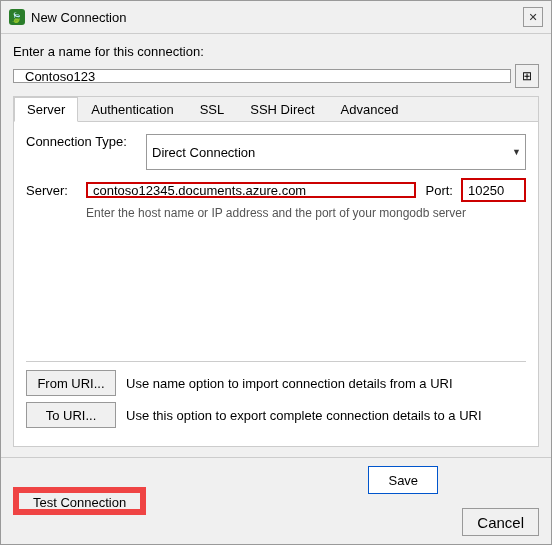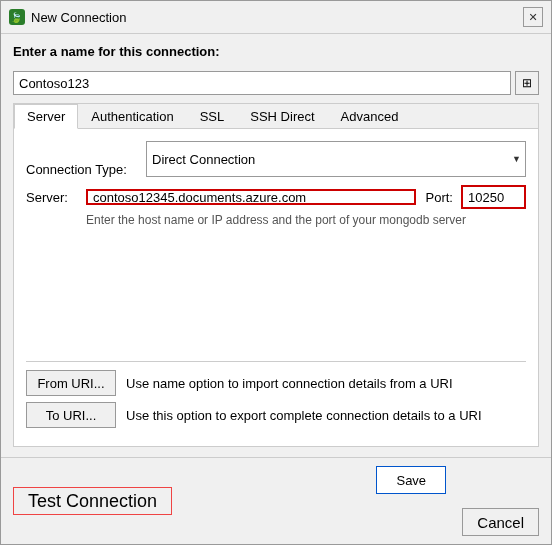--- a/index.html
+++ b/index.html
@@ -64,34 +64,34 @@
     }
     .dialog-body {
       padding: 10px 12px;
       flex: 1;
       display: flex;
       flex-direction: column;
     }
     .connection-name-label {
       font-size: 13px;
       color: #000;
-      margin-bottom: 12px;
-      font-weight: bold;
+      margin-bottom: 5px;
+      font-weight: normal;
     }
     .name-row {
       display: flex;
       align-items: center;
       gap: 4px;
       margin-bottom: 8px;
     }
     .name-input {
       flex: 1;
-      height: 24px;
-      border: 1px solid #999;
-      padding: 2px 5px;
+      height: 14px;
+      border: 1px solid #999;
+      padding: 2px 11px;
       font-size: 13px;
       outline: none;
       background: white;
     }
     .icon-btn {
       width: 24px;
       height: 24px;
       border: 1px solid #999;
       background: #f0f0f0;
       cursor: pointer;
@@ -132,21 +132,21 @@
     }
     .tab-content {
       padding: 12px;
       flex: 1;
       display: flex;
       flex-direction: column;
       background: white;
     }
     .form-row {
       display: flex;
-      align-items: flex-end;
+      align-items: flex-start;
       margin-bottom: 8px;
     }
     .form-label {
       width: 120px;
       font-size: 13px;
       color: #000;
     }
     .form-field {
       flex: 1;
     }
@@ -244,29 +244,29 @@
     .bottom-bar {
       padding: 8px 12px;
       display: flex;
       align-items: center;
       justify-content: space-between;
       border-top: 1px solid #ccc;
       background: #f0f0f0;
     }
     .test-btn {
       height: 28px;
-      border: 1px solid #ef4444;
-      background: #f0f0f0;
-      cursor: pointer;
-      font-size: 18px;
+      border: 6px solid #ef4444;
+      background: #f0f0f0;
+      cursor: pointer;
+      font-size: 13px;
       padding: 2px 14px;
     }
     .right-btns {
       display: flex;
-      gap: 16px;
+      gap: 24px;
     }
     .save-btn {
       height: 28px;
       min-width: 70px;
       border: 1px solid #0055cc;
       background: white;
       cursor: pointer;
       font-size: 13px;
       padding: 2px 14px;
       color: #000;

